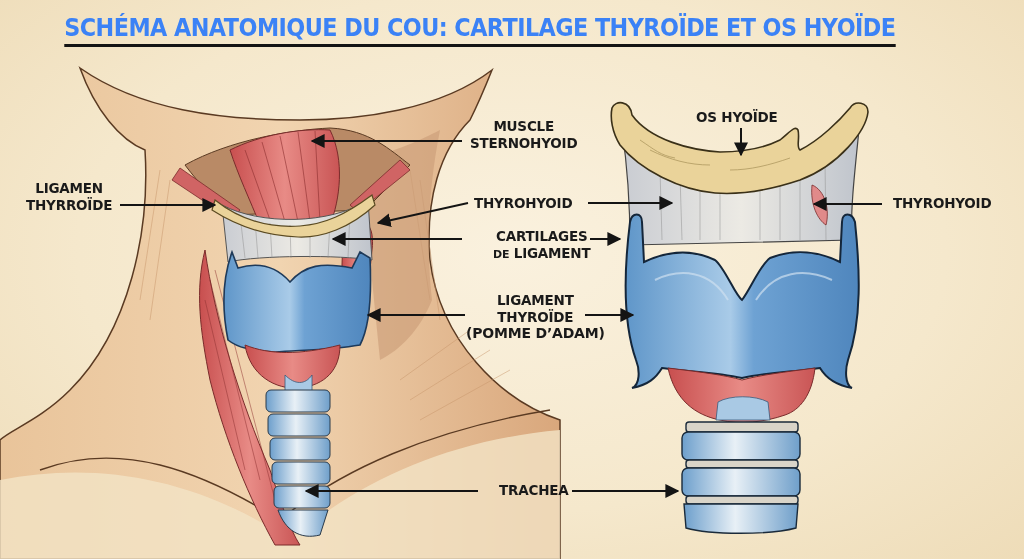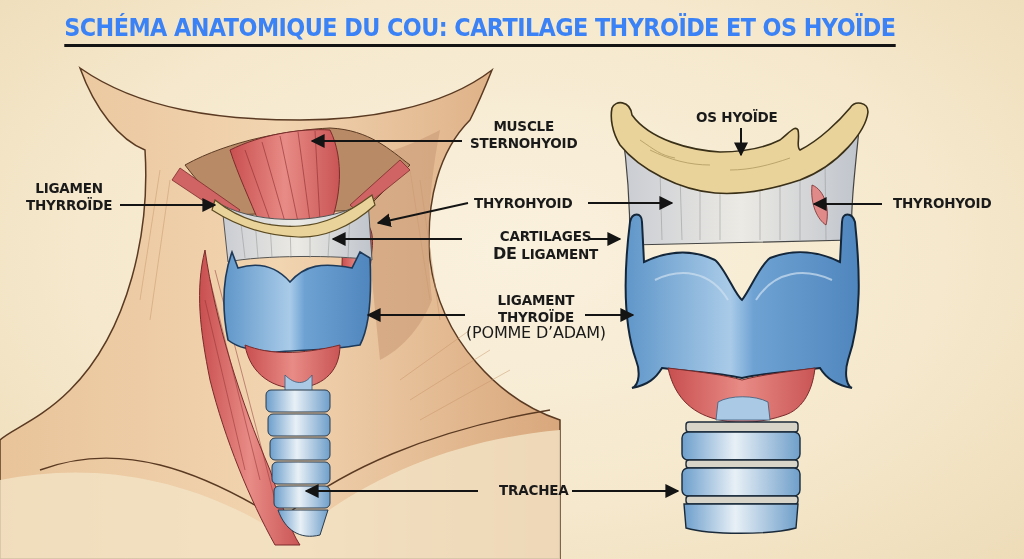--- a/index.html
+++ b/index.html
@@ -13,22 +13,22 @@
     font-family: "DejaVu Sans", sans-serif; font-weight:bold; font-size:24px;
     letter-spacing:-0.6px; color:#3b82f6;
   }
   .title span { border-bottom:3px solid #141414; padding-bottom:2px; display:inline-block; transform:scaleX(0.93); }
   svg.art { position:absolute; left:0; top:0; }
   .lbl {
     position:absolute; font-family:"DejaVu Sans", sans-serif; font-weight:bold;
     font-size:13.5px; line-height:17px; color:#1a1a1a; text-align:center; white-space:nowrap;
     letter-spacing:-0.2px;
   }
-  .lbl .sc { font-size:16px; }
-  .sub { font-size:16px; font-weight:normal; display:block; line-height:14px; }
+  .lbl .sc { font-size:11px; }
+  .sub { font-size:14px; font-weight:bold; display:block; line-height:14px; }
 </style>
 </head>
 <body>
 
 <div class="title"><span>SCHÉMA ANATOMIQUE DU COU: CARTILAGE THYROÏDE ET OS HYOÏDE</span></div>
 
 <svg class="art" width="1024" height="559" viewBox="0 0 1024 559">
   <defs>
     <marker id="ah" viewBox="0 0 10 10" refX="9" refY="5" markerWidth="7" markerHeight="7" orient="auto-start-reverse">
       <path d="M0,0 L10,5 L0,10 z" fill="#141414"></path>

